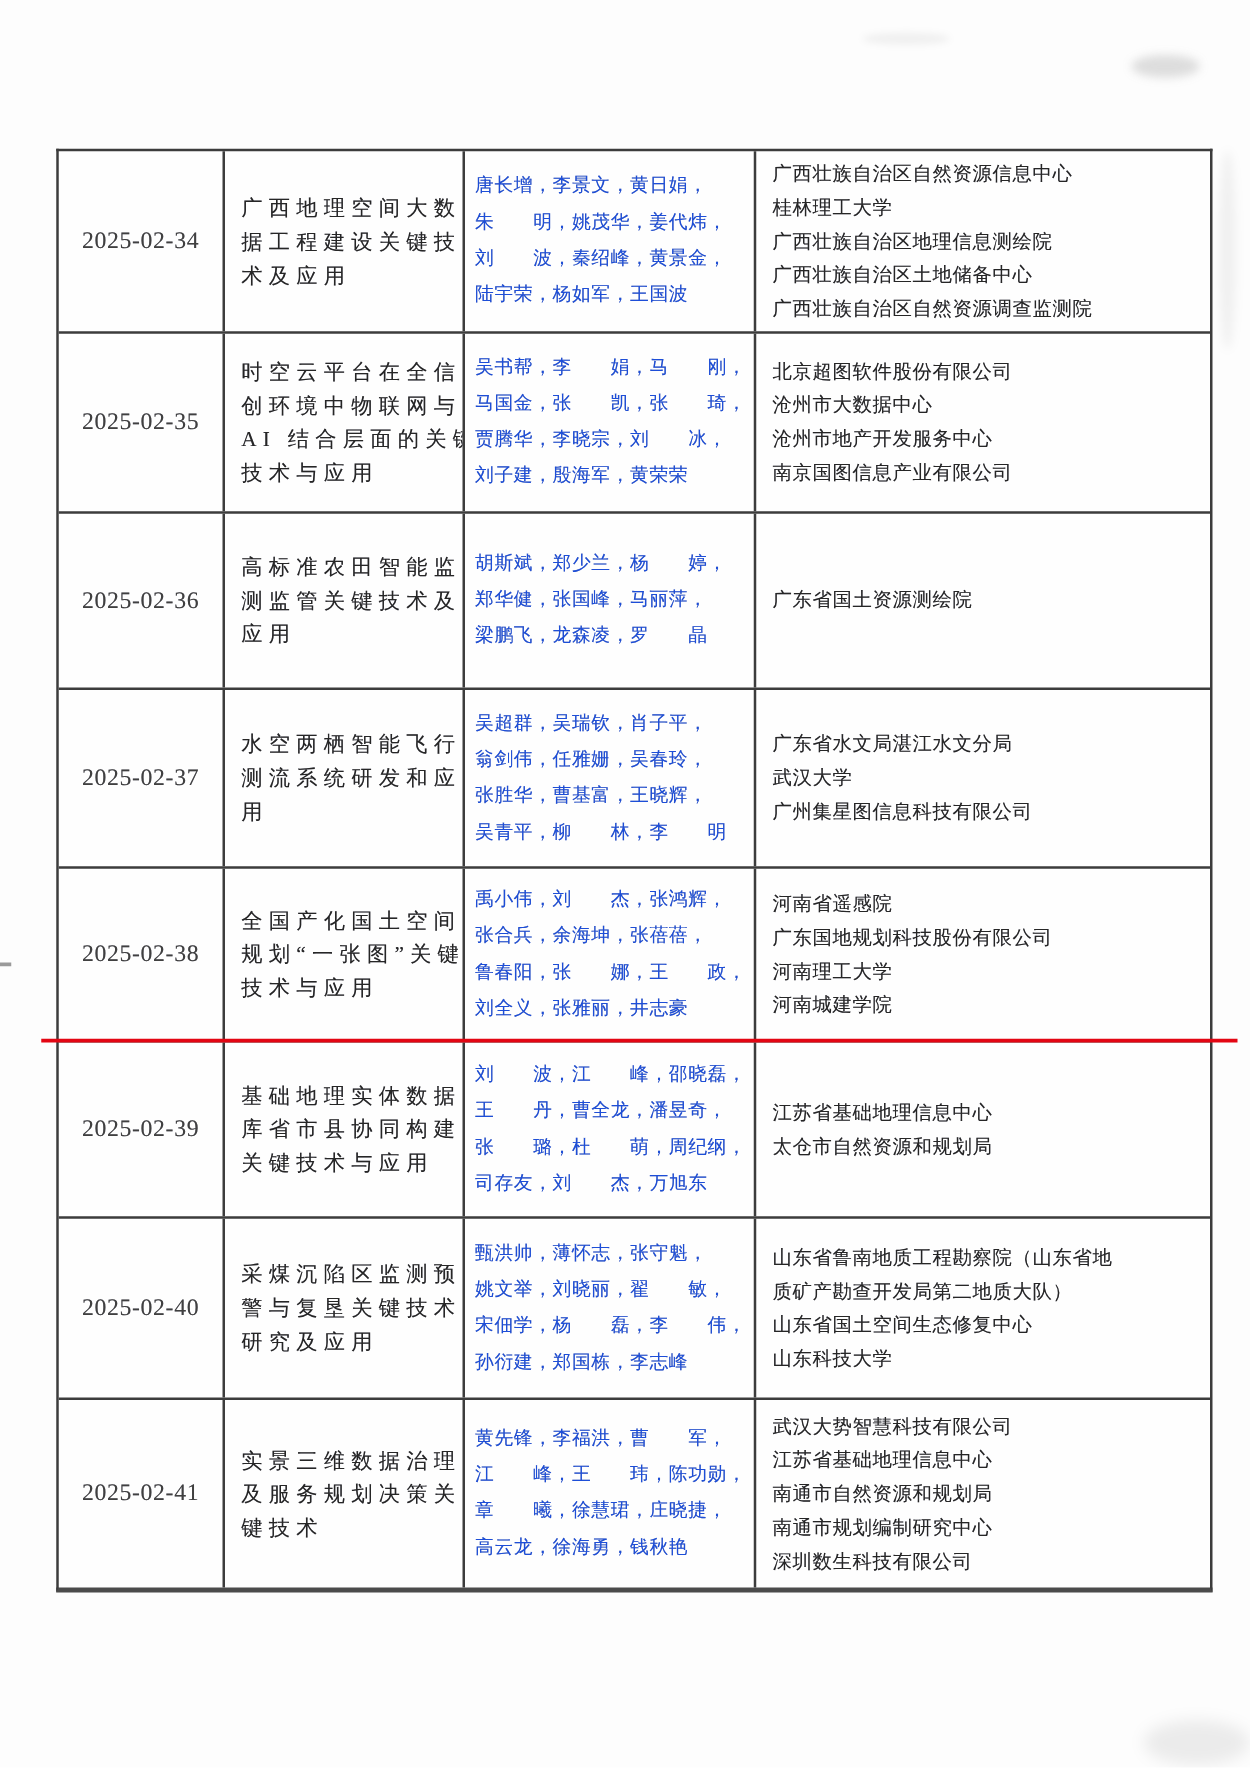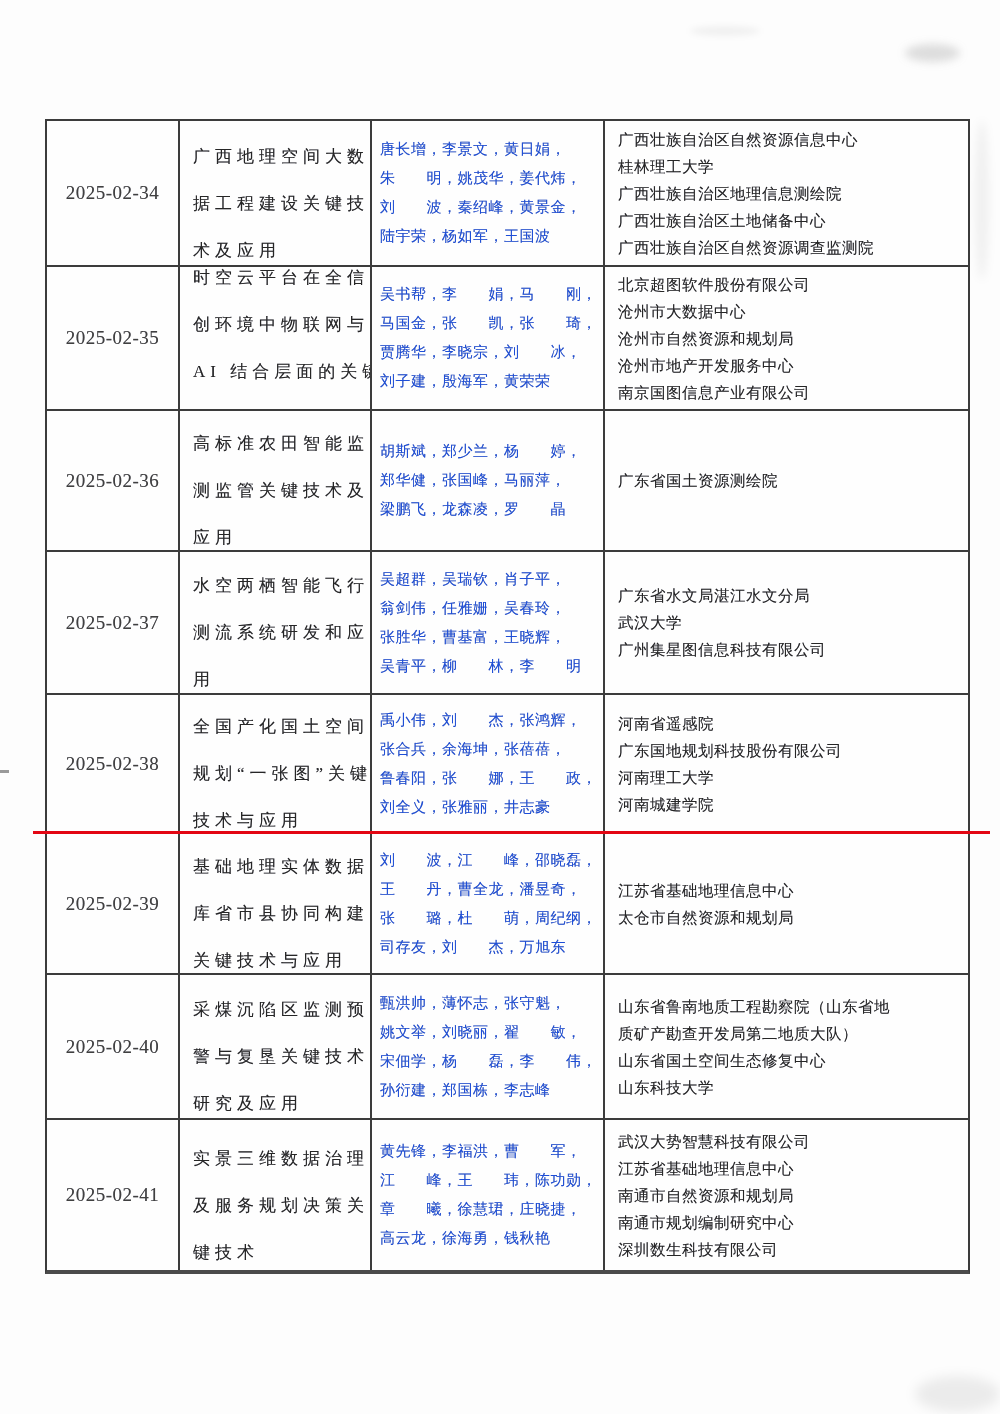--- a/index.html
+++ b/index.html
@@ -16,21 +16,21 @@
     display:grid;
     grid-template-rows:146px 144px 141px 143px 139px 141px 145px auto;
     background:#fefefe;
   }
   .row{display:grid;grid-template-columns:133px 192px 233px auto;border-bottom:2px solid #3c3c3c;}
   .row:last-child{border-bottom:none;}
   .cell{box-sizing:border-box;border-right:2px solid #3c3c3c;overflow:hidden;display:flex;flex-direction:column;justify-content:center;}
   .cell:last-child{border-right:none;}
   .cell-id{align-items:center;font-size:19px;letter-spacing:.5px;color:#404040;}
   .cell-title{padding-left:13px;font-size:17px;letter-spacing:5px;line-height:27px;color:#262626;}
-  .cell-title .ln{white-space:nowrap;margin-top:20px;}
+  .cell-title .ln{white-space:nowrap;}
   .cell-people{padding-left:8px;font-size:15px;letter-spacing:.5px;line-height:29px;color:#1d4ed8;}
   .cell-people .ln{white-space:nowrap;}
   .cell-orgs{padding-left:13px;font-size:15.5px;letter-spacing:.5px;line-height:27px;color:#262626;}
   .cell-orgs .ln{white-space:nowrap;}
   .ln{text-shadow:0 0 .5px rgba(20,20,60,.35);}
   .red-line{position:absolute;left:33px;top:831px;width:957px;height:3px;background:#e30613;}
   .margin-mark{position:absolute;left:0;top:770px;width:9px;height:3px;background:#9a9a9a;}
   .artifact{position:absolute;border-radius:50%;pointer-events:none;}
   .artifact-1{left:905px;top:44px;width:55px;height:18px;background:rgba(110,110,110,.22);filter:blur(4px);}
   .artifact-2{left:690px;top:26px;width:70px;height:10px;background:rgba(0,0,0,.05);filter:blur(3px);}
@@ -77,21 +77,20 @@
         </div>
         <div class="cell cell-people">
           <div class="ln">吴书帮，李　　娟，马　　刚，</div>
           <div class="ln">马国金，张　　凯，张　　琦，</div>
           <div class="ln">贾腾华，李晓宗，刘　　冰，</div>
           <div class="ln">刘子建，殷海军，黄荣荣</div>
         </div>
         <div class="cell cell-orgs">
           <div class="ln">北京超图软件股份有限公司</div>
           <div class="ln">沧州市大数据中心</div>
-          <div class="ln">沧州市自然资源和规划局</div>
           <div class="ln">沧州市地产开发服务中心</div>
           <div class="ln">南京国图信息产业有限公司</div>
         </div>
       </div>
       <div class="row">
         <div class="cell cell-id">
           <div class="ln">2025-02-36</div>
         </div>
         <div class="cell cell-title">
           <div class="ln">高标准农田智能监</div>

